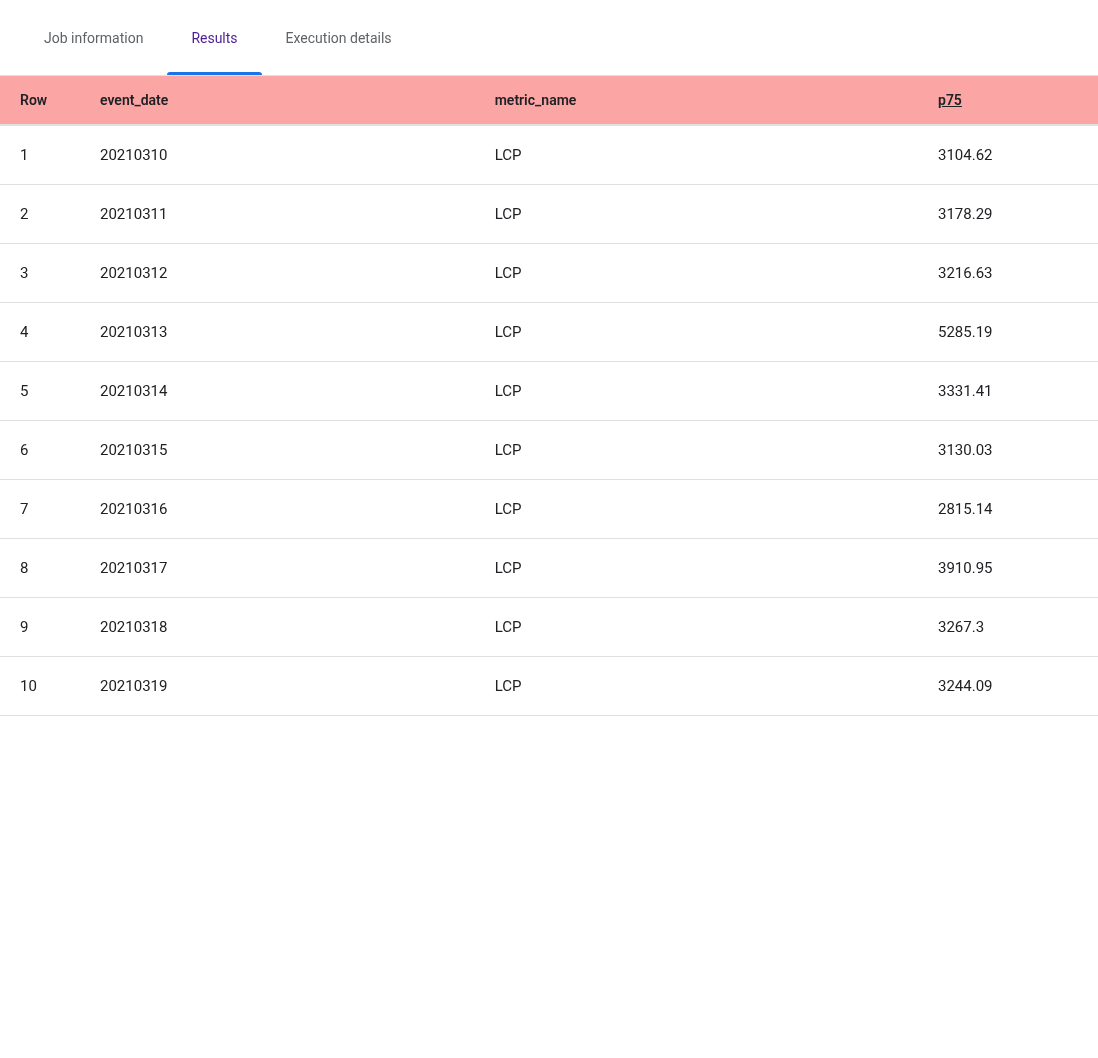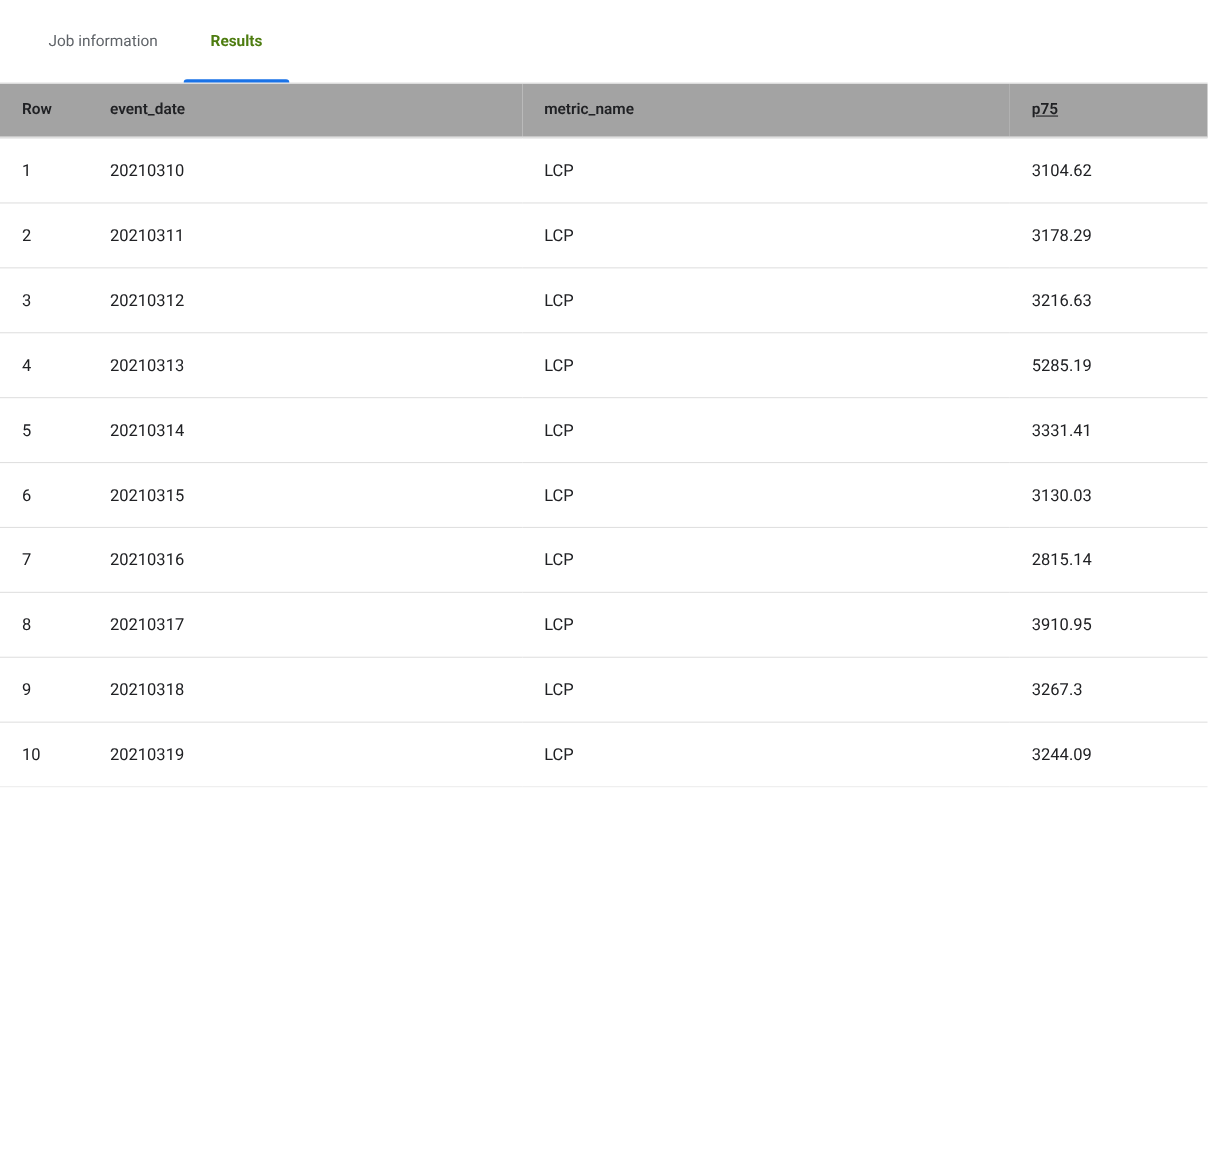--- a/index.html
+++ b/index.html
@@ -29,22 +29,22 @@
       height: 100%;
       padding: 0 24px;
       font-size: 14px;
       color: #5f6368;
       cursor: pointer;
       position: relative;
       white-space: nowrap;
     }
 
     .tab-item.active {
-      color: #4d7c0f;
-      font-weight: 700;
+      color: #4c1d95;
+      font-weight: 400;
     }
 
     .tab-item.active::after {
       content: '';
       position: absolute;
       bottom: 0;
       left: 0;
       right: 0;
       height: 3px;
       background: #1a73e8;
@@ -56,21 +56,21 @@
       overflow-x: auto;
     }
 
     table {
       width: 100%;
       border-collapse: collapse;
       font-size: 14px;
     }
 
     thead tr {
-      background: #a3a3a3;
+      background: #fca5a5;
       border-bottom: 2px solid #e0e0e0;
     }
 
     thead th {
       padding: 16px 20px;
       text-align: left;
       font-weight: 600;
       color: #202124;
       font-size: 14px;
       white-space: nowrap;
@@ -96,20 +96,21 @@
       text-decoration: underline;
     }
   </style>
 </head>
 <body>
 
 <div class="tabs-bar">
 
 <div class="tab-item">Job information</div>
     <div class="tab-item active">Results</div>
+    <div class="tab-item">Execution details</div>
   </div>
 
 <div class="table-container">
   <table>
     <thead>
       <tr>
 
       <th class="col-row">Row</th>
           <th class="col-event_date">event_date</th>
           <th class="col-metric_name">metric_name</th>

